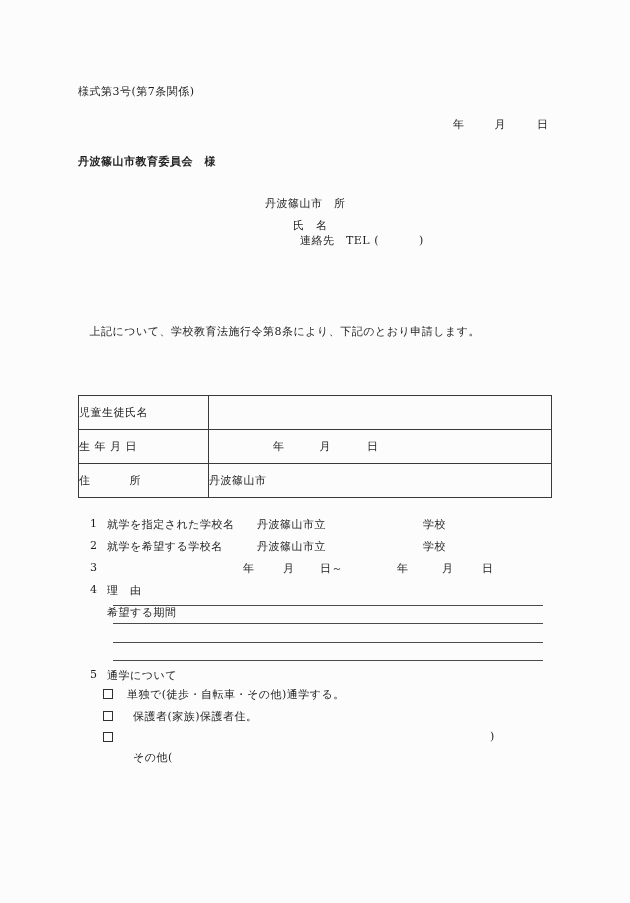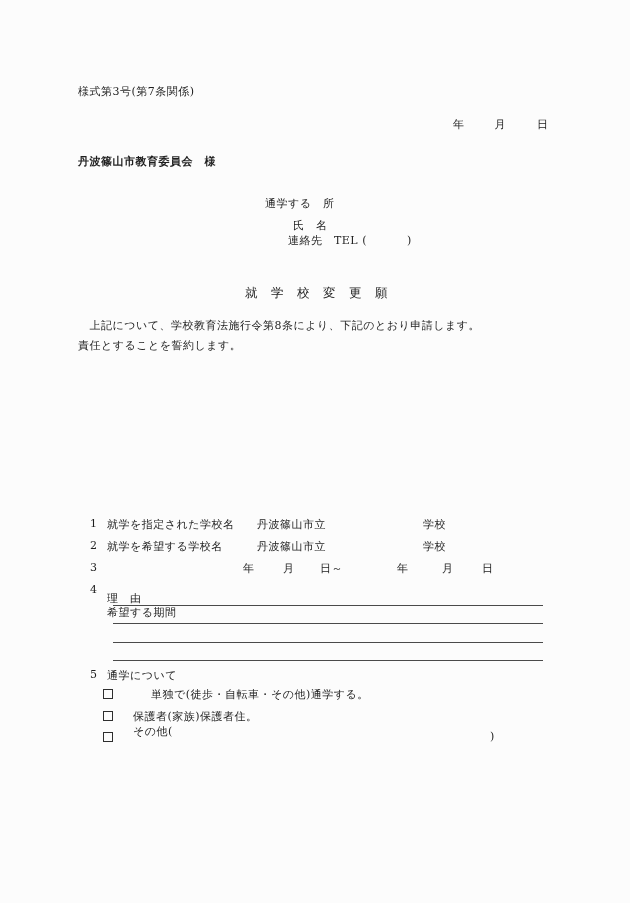--- a/index.html
+++ b/index.html
@@ -13,21 +13,21 @@
     position: relative;
     width: 630px;
     height: 903px;
     background: #fcfcfc;
     font-size: 11px;
     letter-spacing: 0.5px;
     overflow: hidden;
   }
   .abs { position: absolute; white-space: nowrap; }
   .title { font-size: 12.5px; }
-  .body-par div { line-height: 20px; white-space: nowrap; }
+  .body-par div { line-height: 20px; white-space: nowrap; margin-top: 6px; }
   table.ftable {
     position: absolute;
     left: 78px; top: 395px;
     width: 474px;
     border-collapse: collapse;
     font-size: 11px;
     letter-spacing: 0.5px;
   }
   table.ftable td {
     border: 1px solid #3a3a3a;
@@ -68,33 +68,56 @@
   <div class="abs" style="left:78px; top:84px;">様式第3号(第7条関係)</div>
 
   <div class="abs" style="left:453px; top:117px;">
     <span style="margin-right:26px;">年</span>
     <span style="margin-right:27px;">月</span>
     <span>日</span>
   </div>
 
   <div class="abs" style="left:78px; top:154px;font-weight:bold;">丹波篠山市教育委員会　様</div>
 
-  <div class="abs" style="left:265px; top:196px;">通学する　所</div>
+  <div class="abs" style="left:265px; top:196px;">丹波篠山市　所</div>
   <div class="abs" style="left:293px; top:218px;">氏　名</div>
-  <div class="abs" style="left:288px; top:233px;text-align:right;">
+  <div class="abs" style="left:300px; top:233px;text-align:right;">
     <span>連絡先　TEL (</span><span class="tel-gap"></span><span>)</span>
   </div>
 
-  <div class="abs title" style="left:245px; top:285px;">就　学　校　変　更　願</div>
 
   <div class="abs body-par" style="left:78px; top:316px;">
     <div>　上記について、学校教育法施行令第8条により、下記のとおり申請します。</div>
-    <div>責任とすることを誓約します。</div>
   </div>
 
+  <table class="ftable">
+    <tbody>
+        <tr>
+      <td class="c1">児童生徒氏名</td>
+      <td class="c2"></td>
+    </tr>
+    <tr>
+      <td class="c1">生 年 月 日</td>
+      <td class="c2">
+        <span style="margin-left:64px;">年</span>
+        <span style="margin-left:31px;">月</span>
+        <span style="margin-left:32px;">日</span>
+      </td>
+    </tr>
+    <tr>
+      <td class="c1">
+        <span class="spread">
+          <span>住</span>
+          <span>所</span>
+        </span>
+      </td>
+      <td class="c2">丹波篠山市</td>
+    </tr>
+  </tbody>
+    </table>
 
   <div>
     <div class="abs" style="left:0; top:517px; width:630px;">
       <span class="abs" style="left:90px;">1</span>
       <span class="abs" style="left:107px;">就学を指定された学校名</span>
       <span class="abs" style="left:257px;">丹波篠山市立</span>
       <span class="abs" style="left:423px;">学校</span>
     </div>
     <div class="abs" style="left:0; top:539px; width:630px;">
       <span class="abs" style="left:90px;">2</span>
@@ -107,37 +130,37 @@
       <span class="abs" style="left:107px;margin-top:44px;">希望する期間</span>
       <span class="abs" style="left:243px;">年</span>
       <span class="abs" style="left:283px;">月</span>
       <span class="abs" style="left:320px;">日～</span>
       <span class="abs" style="left:397px;">年</span>
       <span class="abs" style="left:442px;">月</span>
       <span class="abs" style="left:482px;">日</span>
     </div>
     <div class="abs" style="left:0; top:583px; width:630px;">
       <span class="abs" style="left:90px;">4</span>
-      <span class="abs" style="left:107px;margin-top:8px;">理　由</span>
+      <span class="abs" style="left:107px;">理　由</span>
     </div>
   </div>
 
   <div class="rule" style="top:605px;"></div>
   <div class="rule" style="top:623px;"></div>
   <div class="rule" style="top:642px;"></div>
   <div class="rule" style="top:660px;"></div>
 
   <div class="abs" style="left:0; top:668px; width:630px;">
     <span class="abs" style="left:90px;">5</span>
     <span class="abs" style="left:107px;">通学について</span>
   </div>
 
   <span class="checkbox" style="top:689px;"></span>
-  <div class="abs" style="left:151px; top:687px;">単独で(徒歩・自転車・その他)通学する。</div>
+  <div class="abs" style="left:127px; top:687px;">単独で(徒歩・自転車・その他)通学する。</div>
 
   <span class="checkbox" style="top:711px;"></span>
   <div class="abs" style="left:133px; top:709px;">保護者(家族)保護者住。</div>
 
   <span class="checkbox" style="top:732px;"></span>
-  <div class="abs" style="left:133px; top:724px;">その他(</div>
+  <div class="abs" style="left:133px; top:750px;">その他(</div>
   <div class="abs" style="left:490px; top:730px;">)</div>
 
 </div>
 
 </body></html>

